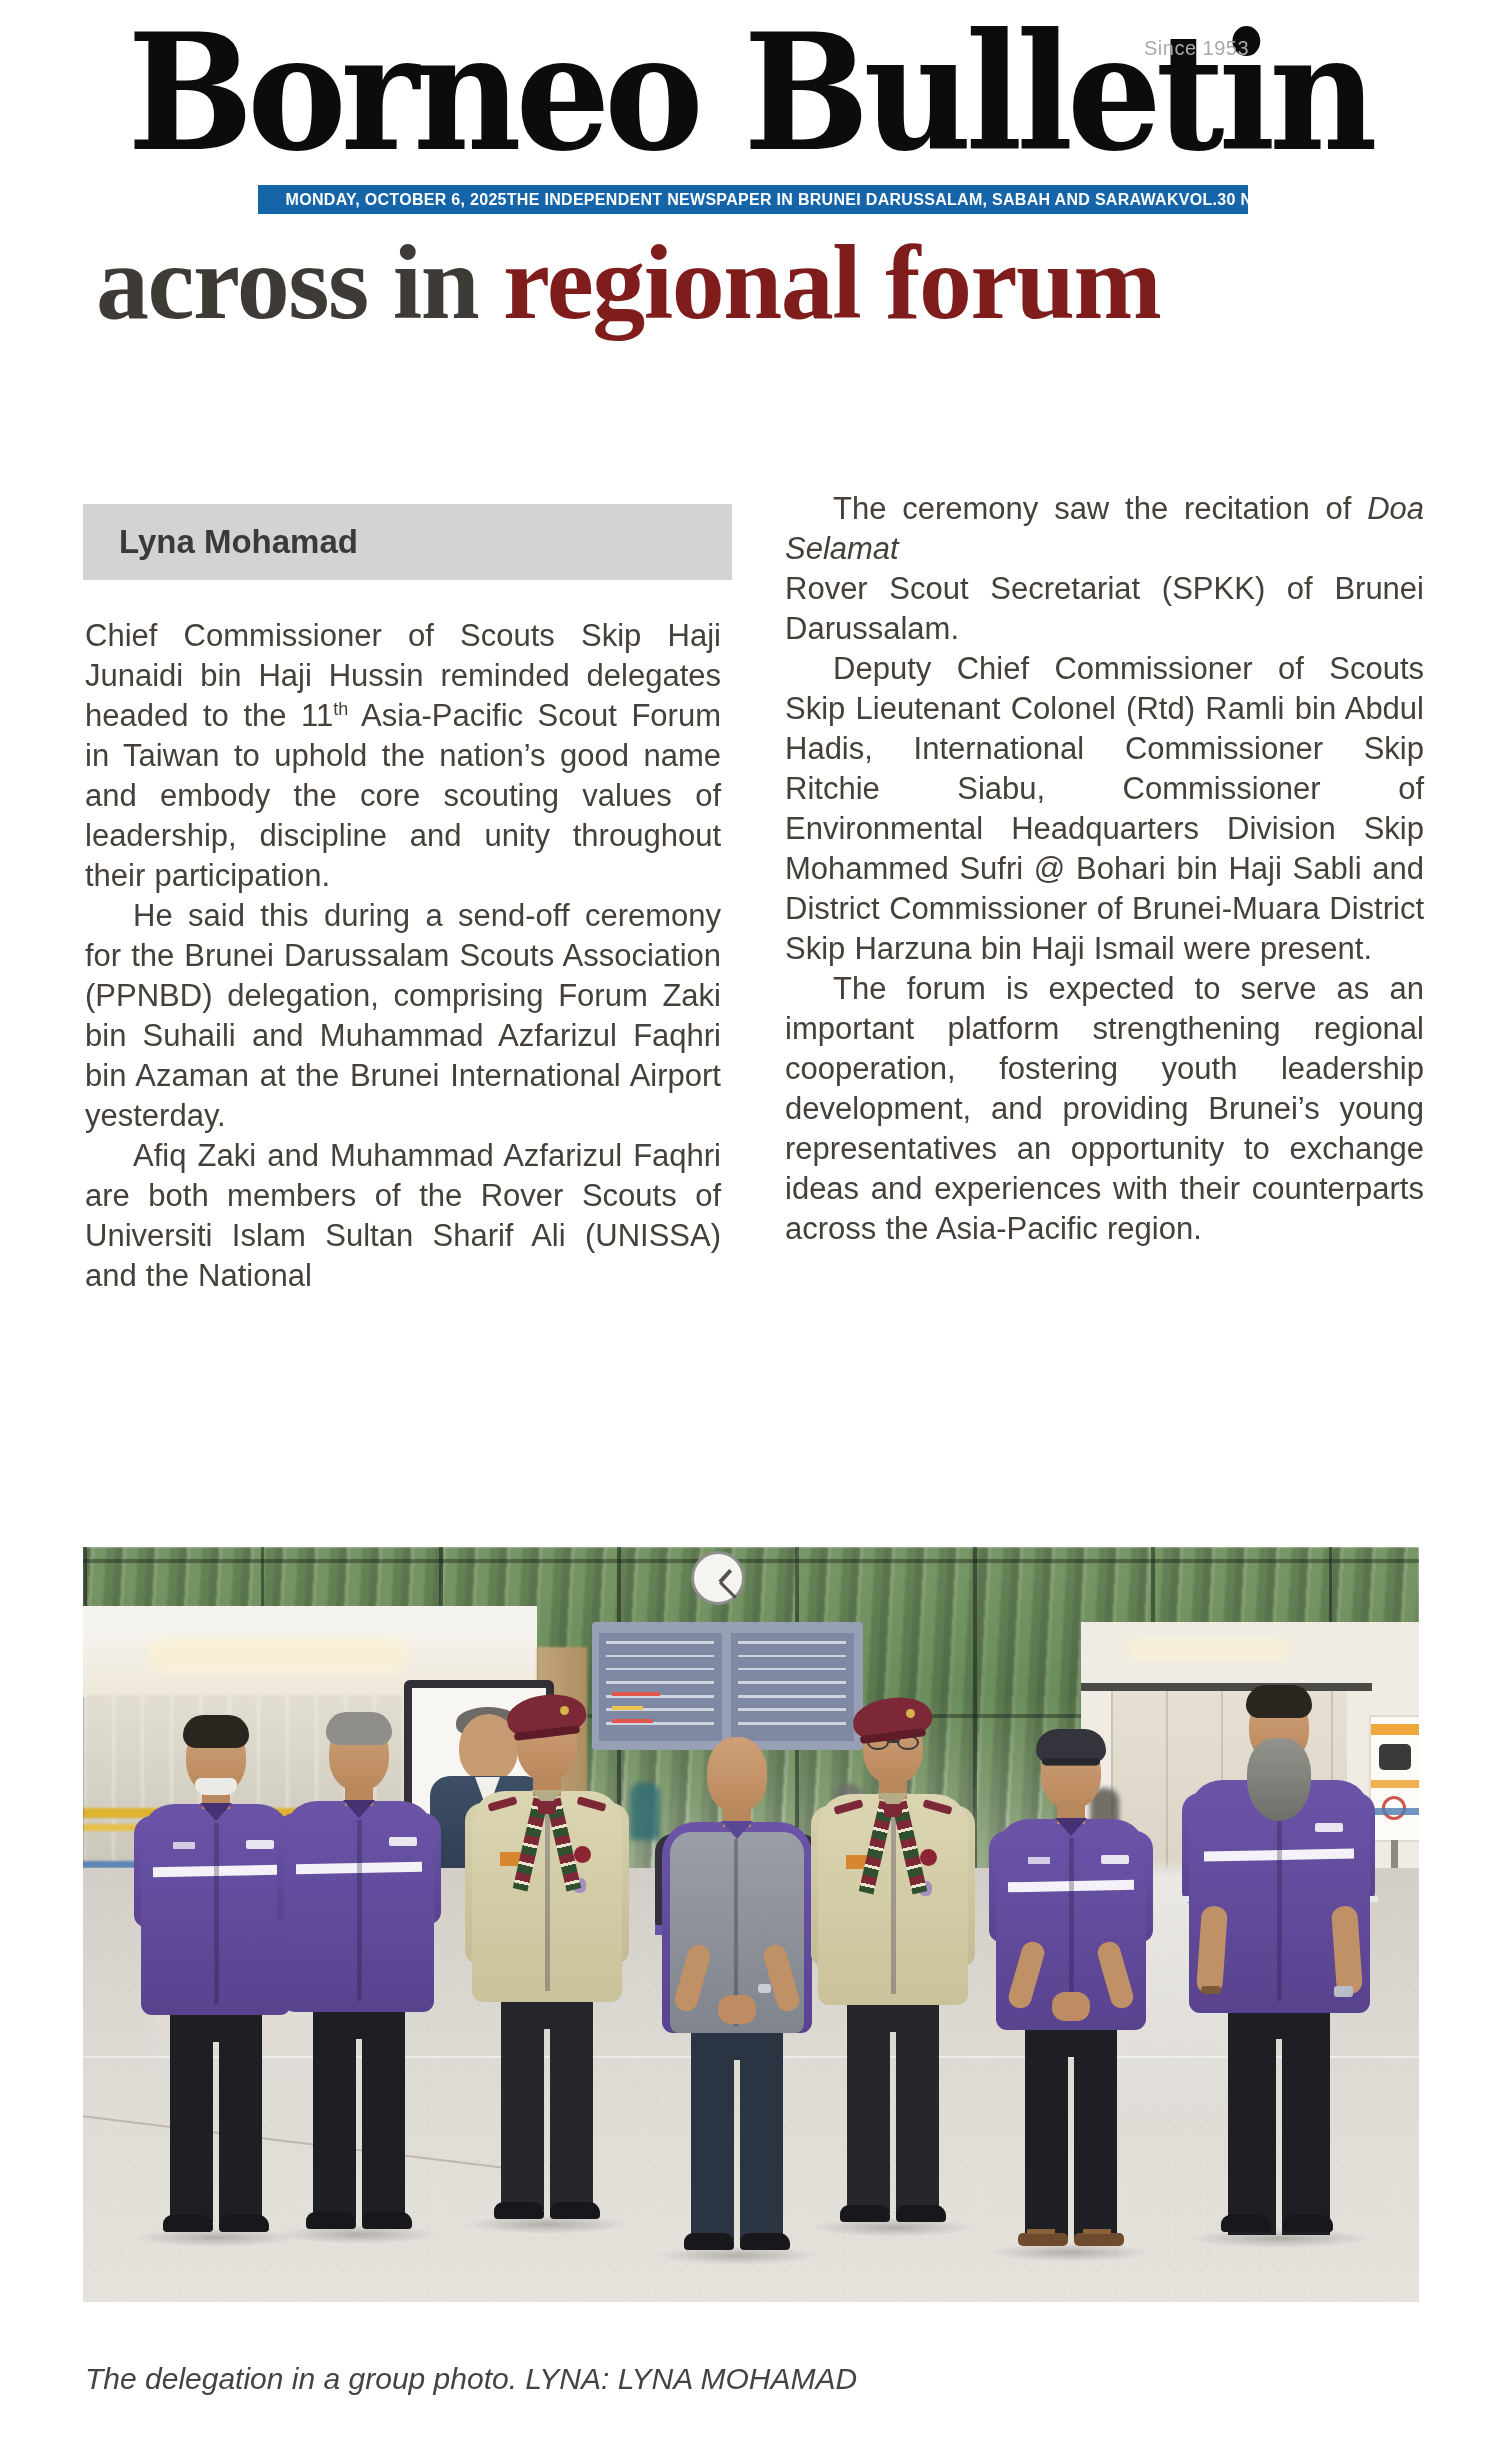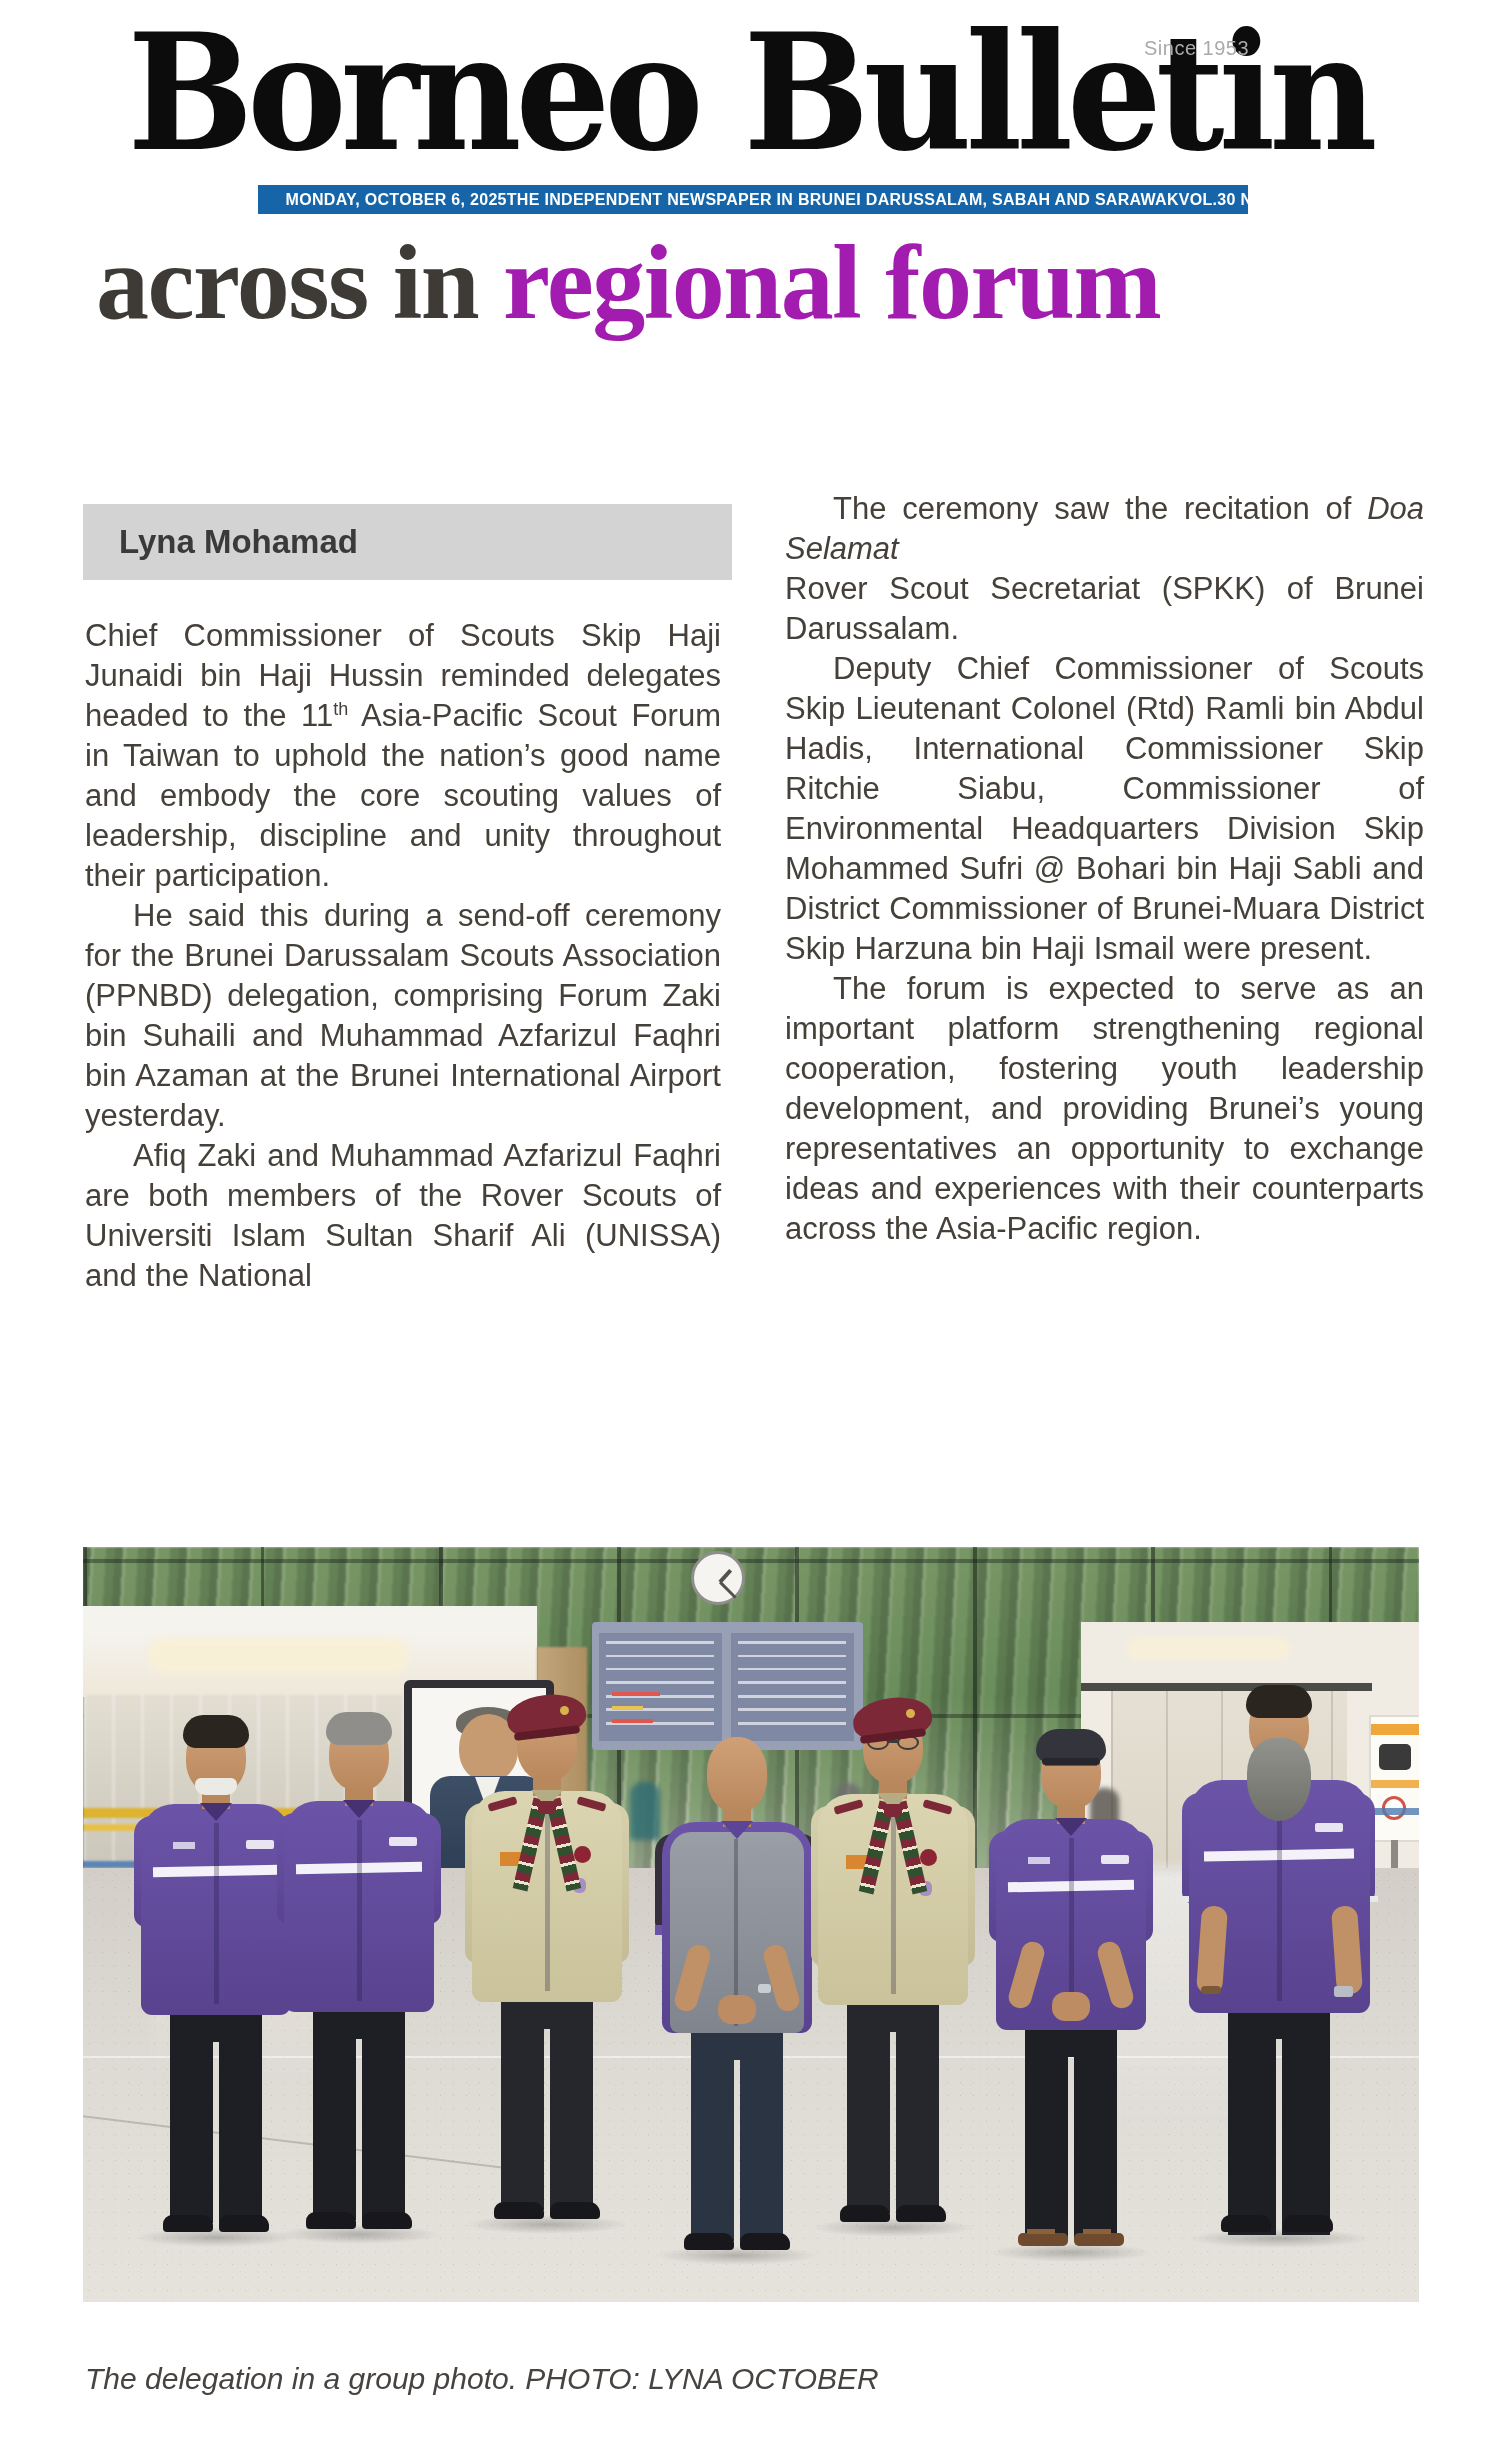--- a/index.html
+++ b/index.html
@@ -15,21 +15,21 @@
 
   .topbar{position:absolute;left:258px;top:185px;width:990px;height:29px;background:#1565a8;
           display:flex;align-items:center;justify-content:space-between;
           padding:0 27.6px;box-sizing:border-box;color:#ffffff;font-weight:bold;font-size:16px;
           letter-spacing:0.3px;white-space:nowrap;}
 
   
   .headline{position:absolute;left:96px;top:220px;width:1354px;
             font-family:"Liberation Serif","DejaVu Serif",serif;font-weight:bold;
             font-size:106px;line-height:126px;letter-spacing:-1.5px;color:#3e3a36;}
-  .headline .blue{color:#a21caf;}
+  .headline .blue{color:#7f1d1d;}
 
   
   .byline{position:absolute;left:83px;top:504px;width:649px;height:76px;background:#d3d3d3;
           display:flex;align-items:center;padding-left:36px;box-sizing:border-box;
           font-size:33px;font-weight:bold;color:#3a3a3a;}
 
   
   .col{position:absolute;color:#454039;font-size:31px;line-height:40px;text-align:justify;
        word-spacing:0.5px;}
   #col1{left:85px;top:616px;width:636px;}
@@ -508,17 +508,17 @@
       <div class="br7"></div>
       <div class="wt7"></div>
       <div class="neck"></div>
       <div class="face"></div>
       <div class="beard"></div>
       <div class="hair"></div>
     </div>
   </div>
 
   <div class="caption">
-    <span>The delegation in a group photo. </span><span>PHOTO: LYNA OCTOBER</span>
+    <span>The delegation in a group photo. </span><span>LYNA: LYNA MOHAMAD</span>
   </div>
 
 </div>
 
 
 </body></html>

